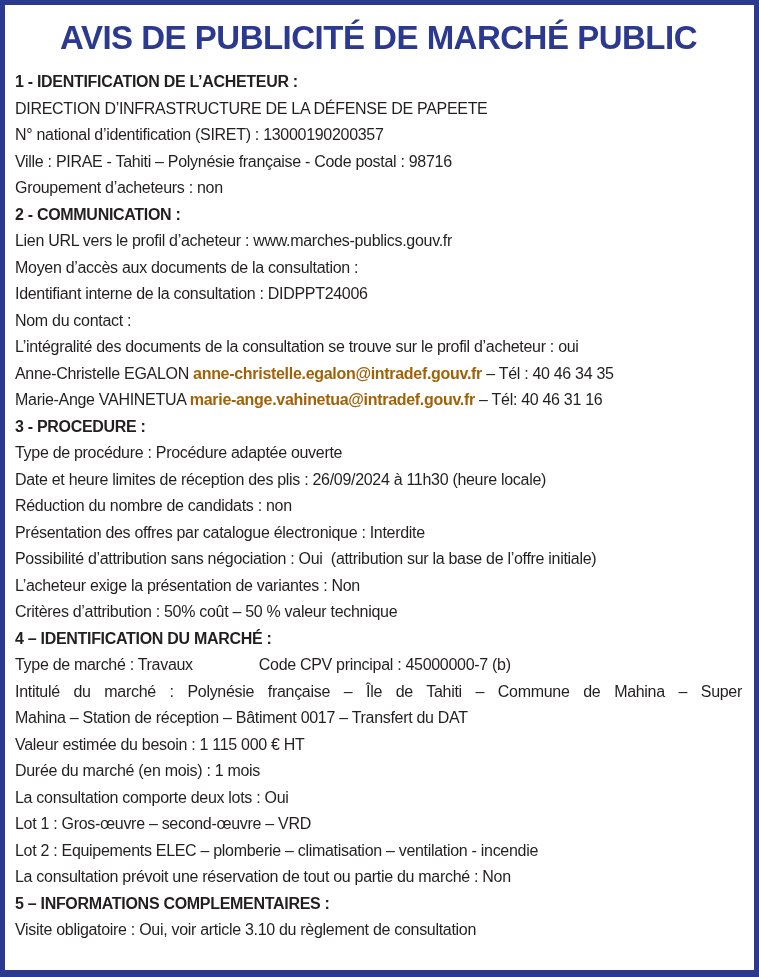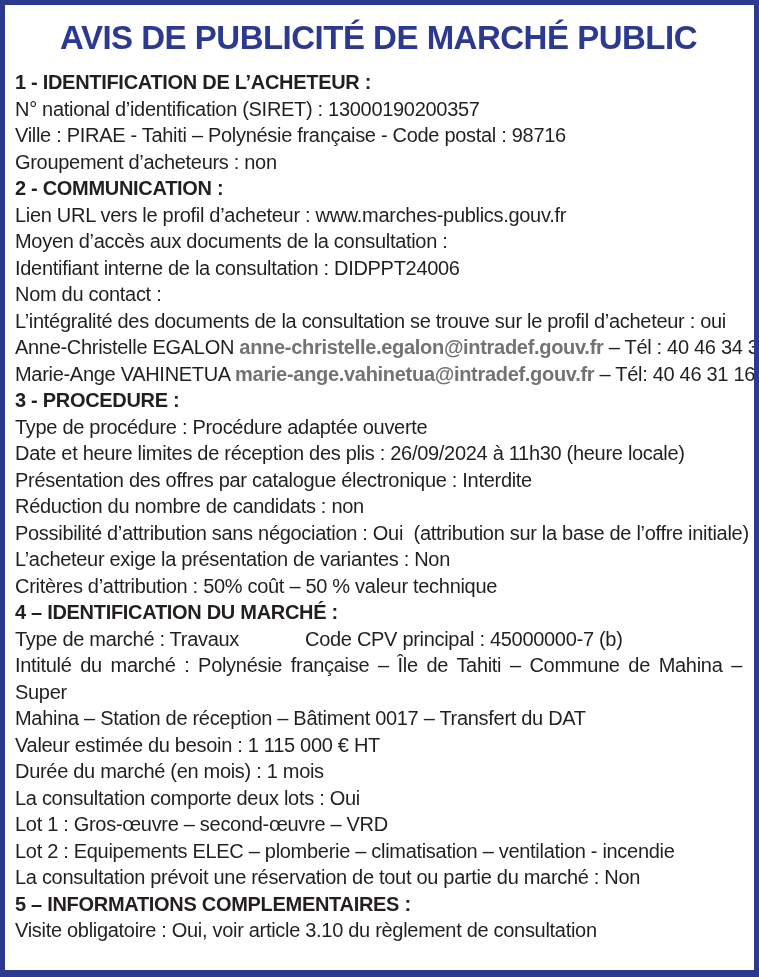--- a/index.html
+++ b/index.html
@@ -20,60 +20,61 @@
   .doc-title {
     margin: 4px 0 12px 0;
     text-align: center;
     color: #2b3990;
     font-size: 33px;
     font-weight: bold;
     letter-spacing: -0.5px;
     white-space: nowrap;
   }
   .line {
-    font-size: 20px;
+    font-size: 16px;
     line-height: 26.5px;
     letter-spacing: -0.3px;
     white-space: nowrap;
   }
   .bold { font-weight: bold; }
-  .email { color: #737373; font-weight: bold; }
+  .email { color: #a16207; font-weight: bold; }
   .cpv-spacer { display: inline-block; width: 66px; }
   .justify-line {
     white-space: normal;
     text-align: justify;
     text-align-last: justify;
   }
 </style>
 </head>
 <body>
 
 <div class="page">
 
   <h1 class="doc-title">AVIS DE PUBLICITÉ DE MARCHÉ PUBLIC</h1>
 
   <div class="line bold">1 - IDENTIFICATION DE L’ACHETEUR :</div>
+  <div class="line">DIRECTION D’INFRASTRUCTURE DE LA DÉFENSE DE PAPEETE</div>
   <div class="line">N° national d’identification (SIRET) : 13000190200357</div>
   <div class="line">Ville : PIRAE - Tahiti – Polynésie française - Code postal : 98716</div>
   <div class="line">Groupement d’acheteurs : non</div>
 
   <div class="line bold">2 - COMMUNICATION :</div>
   <div class="line">Lien URL vers le profil d’acheteur : www.marches-publics.gouv.fr</div>
   <div class="line">Moyen d’accès aux documents de la consultation :</div>
   <div class="line">Identifiant interne de la consultation : DIDPPT24006</div>
   <div class="line">Nom du contact :</div>
   <div class="line">L’intégralité des documents de la consultation se trouve sur le profil d’acheteur : oui</div>
   <div class="line"><span>Anne-Christelle EGALON </span><span class="email">anne-christelle.egalon@intradef.gouv.fr</span><span> – Tél : 40 46 34 35</span></div>
   <div class="line"><span>Marie-Ange VAHINETUA </span><span class="email">marie-ange.vahinetua@intradef.gouv.fr</span><span> – Tél: 40 46 31 16</span></div>
 
   <div class="line bold">3 - PROCEDURE :</div>
   <div class="line">Type de procédure : Procédure adaptée ouverte</div>
   <div class="line">Date et heure limites de réception des plis : 26/09/2024 à 11h30 (heure locale)</div>
+  <div class="line">Réduction du nombre de candidats : non</div>
   <div class="line">Présentation des offres par catalogue électronique : Interdite</div>
-  <div class="line">Réduction du nombre de candidats : non</div>
   <div class="line">Possibilité d’attribution sans négociation : Oui&nbsp; (attribution sur la base de l’offre initiale)</div>
   <div class="line">L’acheteur exige la présentation de variantes : Non</div>
   <div class="line">Critères d’attribution : 50% coût – 50 % valeur technique</div>
 
   <div class="line bold">4 – IDENTIFICATION DU MARCHÉ :</div>
   <div class="line"><span>Type de marché : Travaux</span><span class="cpv-spacer"></span><span>Code CPV principal : 45000000-7 (b)</span></div>
   <div class="line justify-line">Intitulé du marché : Polynésie française – Île de Tahiti – Commune de Mahina – Super</div>
   <div class="line">Mahina – Station de réception – Bâtiment 0017 – Transfert du DAT</div>
   <div class="line">Valeur estimée du besoin : 1 115 000 € HT</div>
   <div class="line">Durée du marché (en mois) : 1 mois</div>

